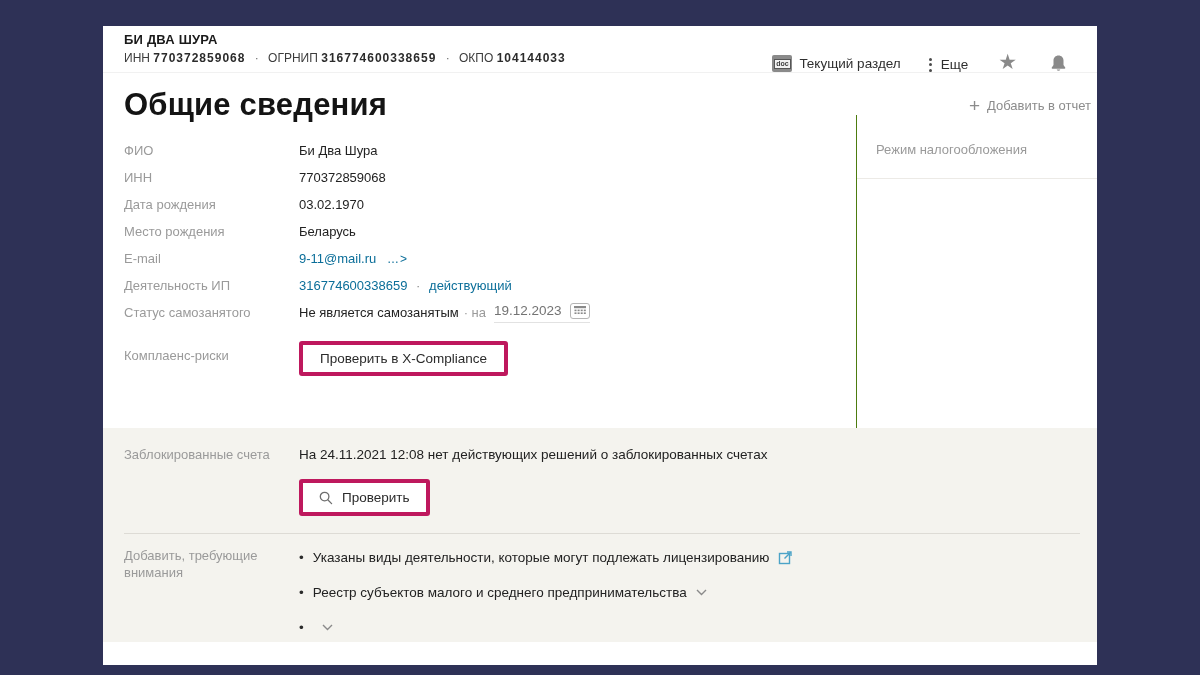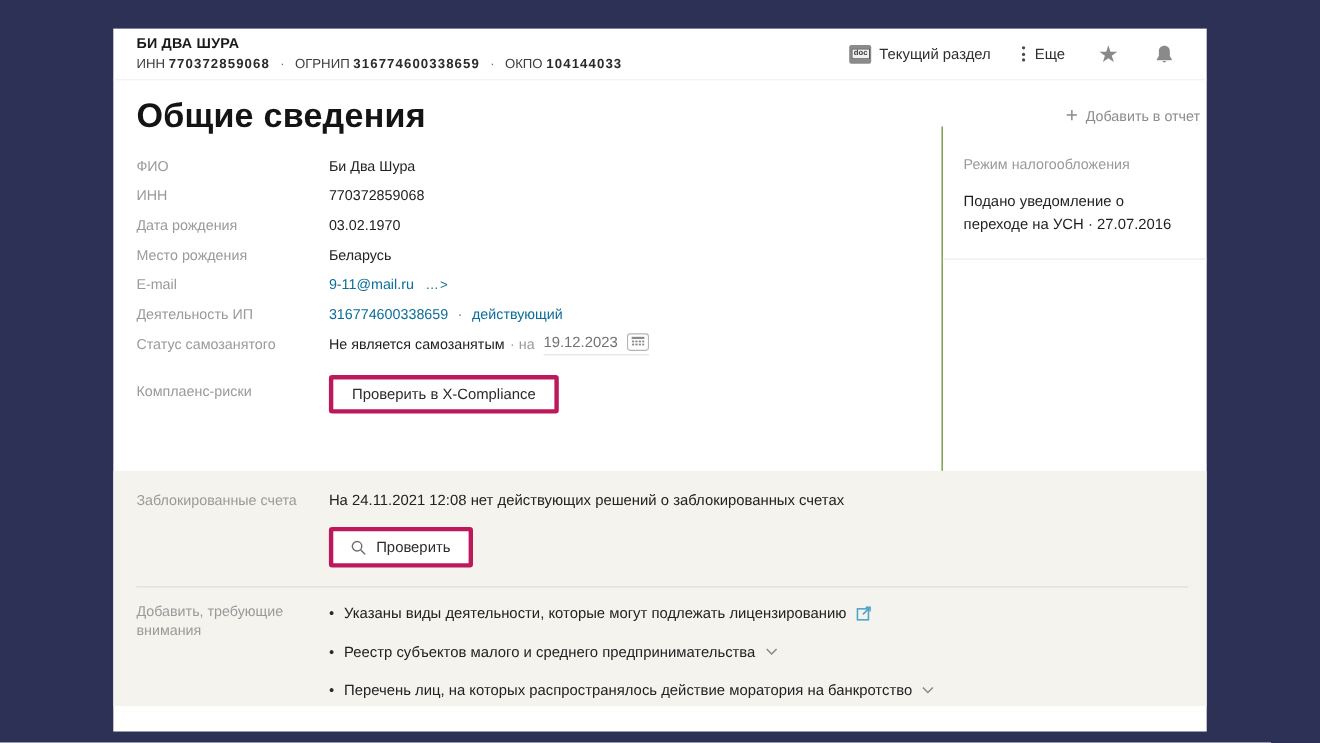--- a/index.html
+++ b/index.html
@@ -21,21 +21,21 @@
     height:47px;
     border-bottom:1px solid #f1f1f1;
     display:flex; justify-content:space-between;
     padding:0 14px 0 21px;
   }
   .hdr-left { padding-top:6px; }
   .hdr-name { font-size:13px; font-weight:bold; color:#1a1a1a; letter-spacing:.2px; }
   .hdr-ids { margin-top:4px; font-size:12px; color:#3c3c3c; }
   .hdr-ids b { font-weight:bold; letter-spacing:1px; color:#2b2b2b; }
   .id-sep { margin:0 6px; color:#6b6b6b; }
-  .hdr-right { display:flex; align-items:center; }
+  .hdr-right { display:flex; align-items:flex-end; }
   .hdr-item { display:flex; align-items:center; gap:7px; padding:0 13px; cursor:pointer; }
   .hdr-item .label { font-size:13.5px; color:#2f2f2f; }
   .doc-icon {
     width:20px; height:17px; background:#8a8a8a; border-radius:2px;
     display:flex; align-items:center; justify-content:center; position:relative;
   }
   .doc-icon span {
     background:#f2f2f2; color:#3c3c3c; font-size:7px; font-weight:bold;
     padding:0 1px; border:1px solid #555; line-height:8px; letter-spacing:0;
   }
@@ -232,21 +232,20 @@
 
       <div class="field-row compliance-row">
         <div class="field-label" style="padding-top:7px;">Комплаенс-риски</div>
         <button class="btn">Проверить в X-Compliance</button>
       </div>
 
     </div>
 
     <div class="tax-panel">
       <div class="panel-label">Режим налогообложения</div>
-      <div class="panel-text">Подано уведомление о переходе на УСН · 27.07.2016</div>
       <div class="panel-divider"></div>
     </div>
   </div>
 
   <div class="grey-section">
 
     <div class="blocked-row">
       <div class="field-label">Заблокированные счета</div>
       <div class="field-value">На 24.11.2021 12:08 нет действующих решений о заблокированных счетах</div>
     </div>
@@ -282,21 +281,20 @@
           <span>Реестр субъектов малого и среднего предпринимательства</span>
           <span class="factor-icon">
             <svg width="11" height="7" viewBox="0 0 11 7">
               <polyline points="1,1 5.5,5.5 10,1" fill="none" stroke="#8a8a8a" stroke-width="1.4"></polyline>
             </svg>
           </span>
         </div>
 
         <div class="factor-item">
           <span class="bullet">•</span>
-          <span>Перечень лиц, на которых распространялось действие моратория на банкротство</span>
           <span class="factor-icon">
             <svg width="11" height="7" viewBox="0 0 11 7">
               <polyline points="1,1 5.5,5.5 10,1" fill="none" stroke="#8a8a8a" stroke-width="1.4"></polyline>
             </svg>
           </span>
         </div>
 
       </div>
     </div>
   </div>

